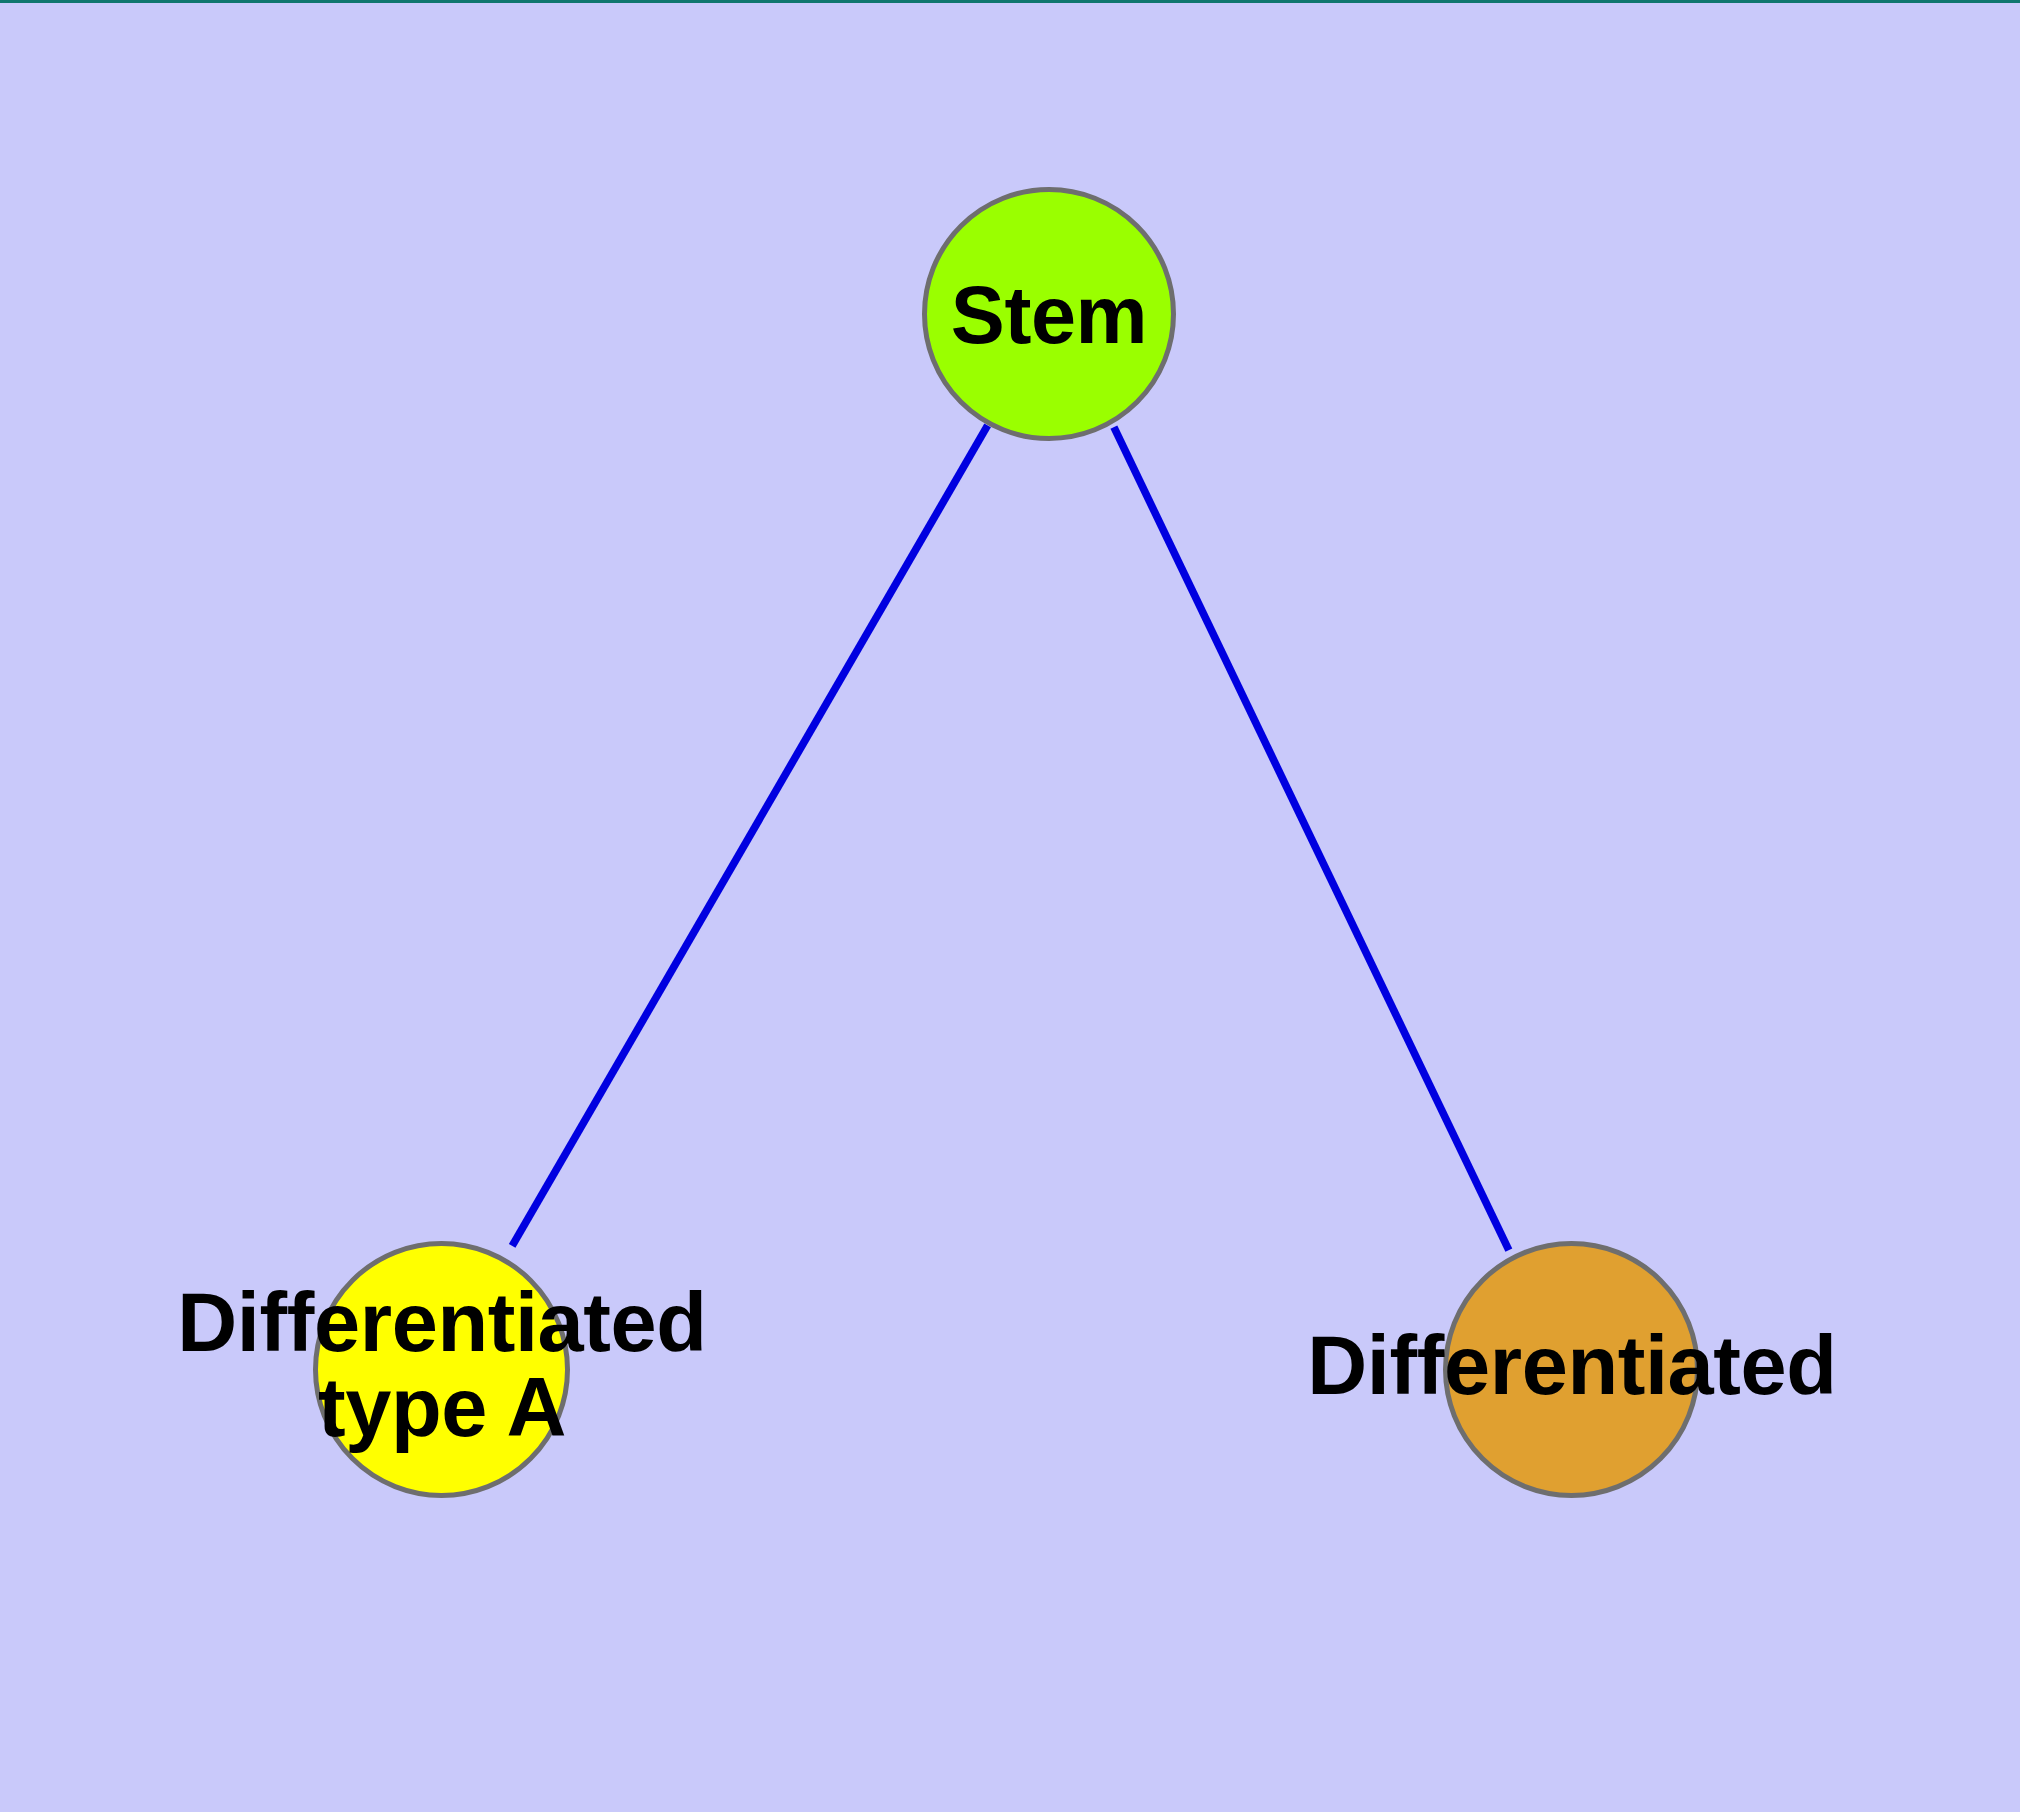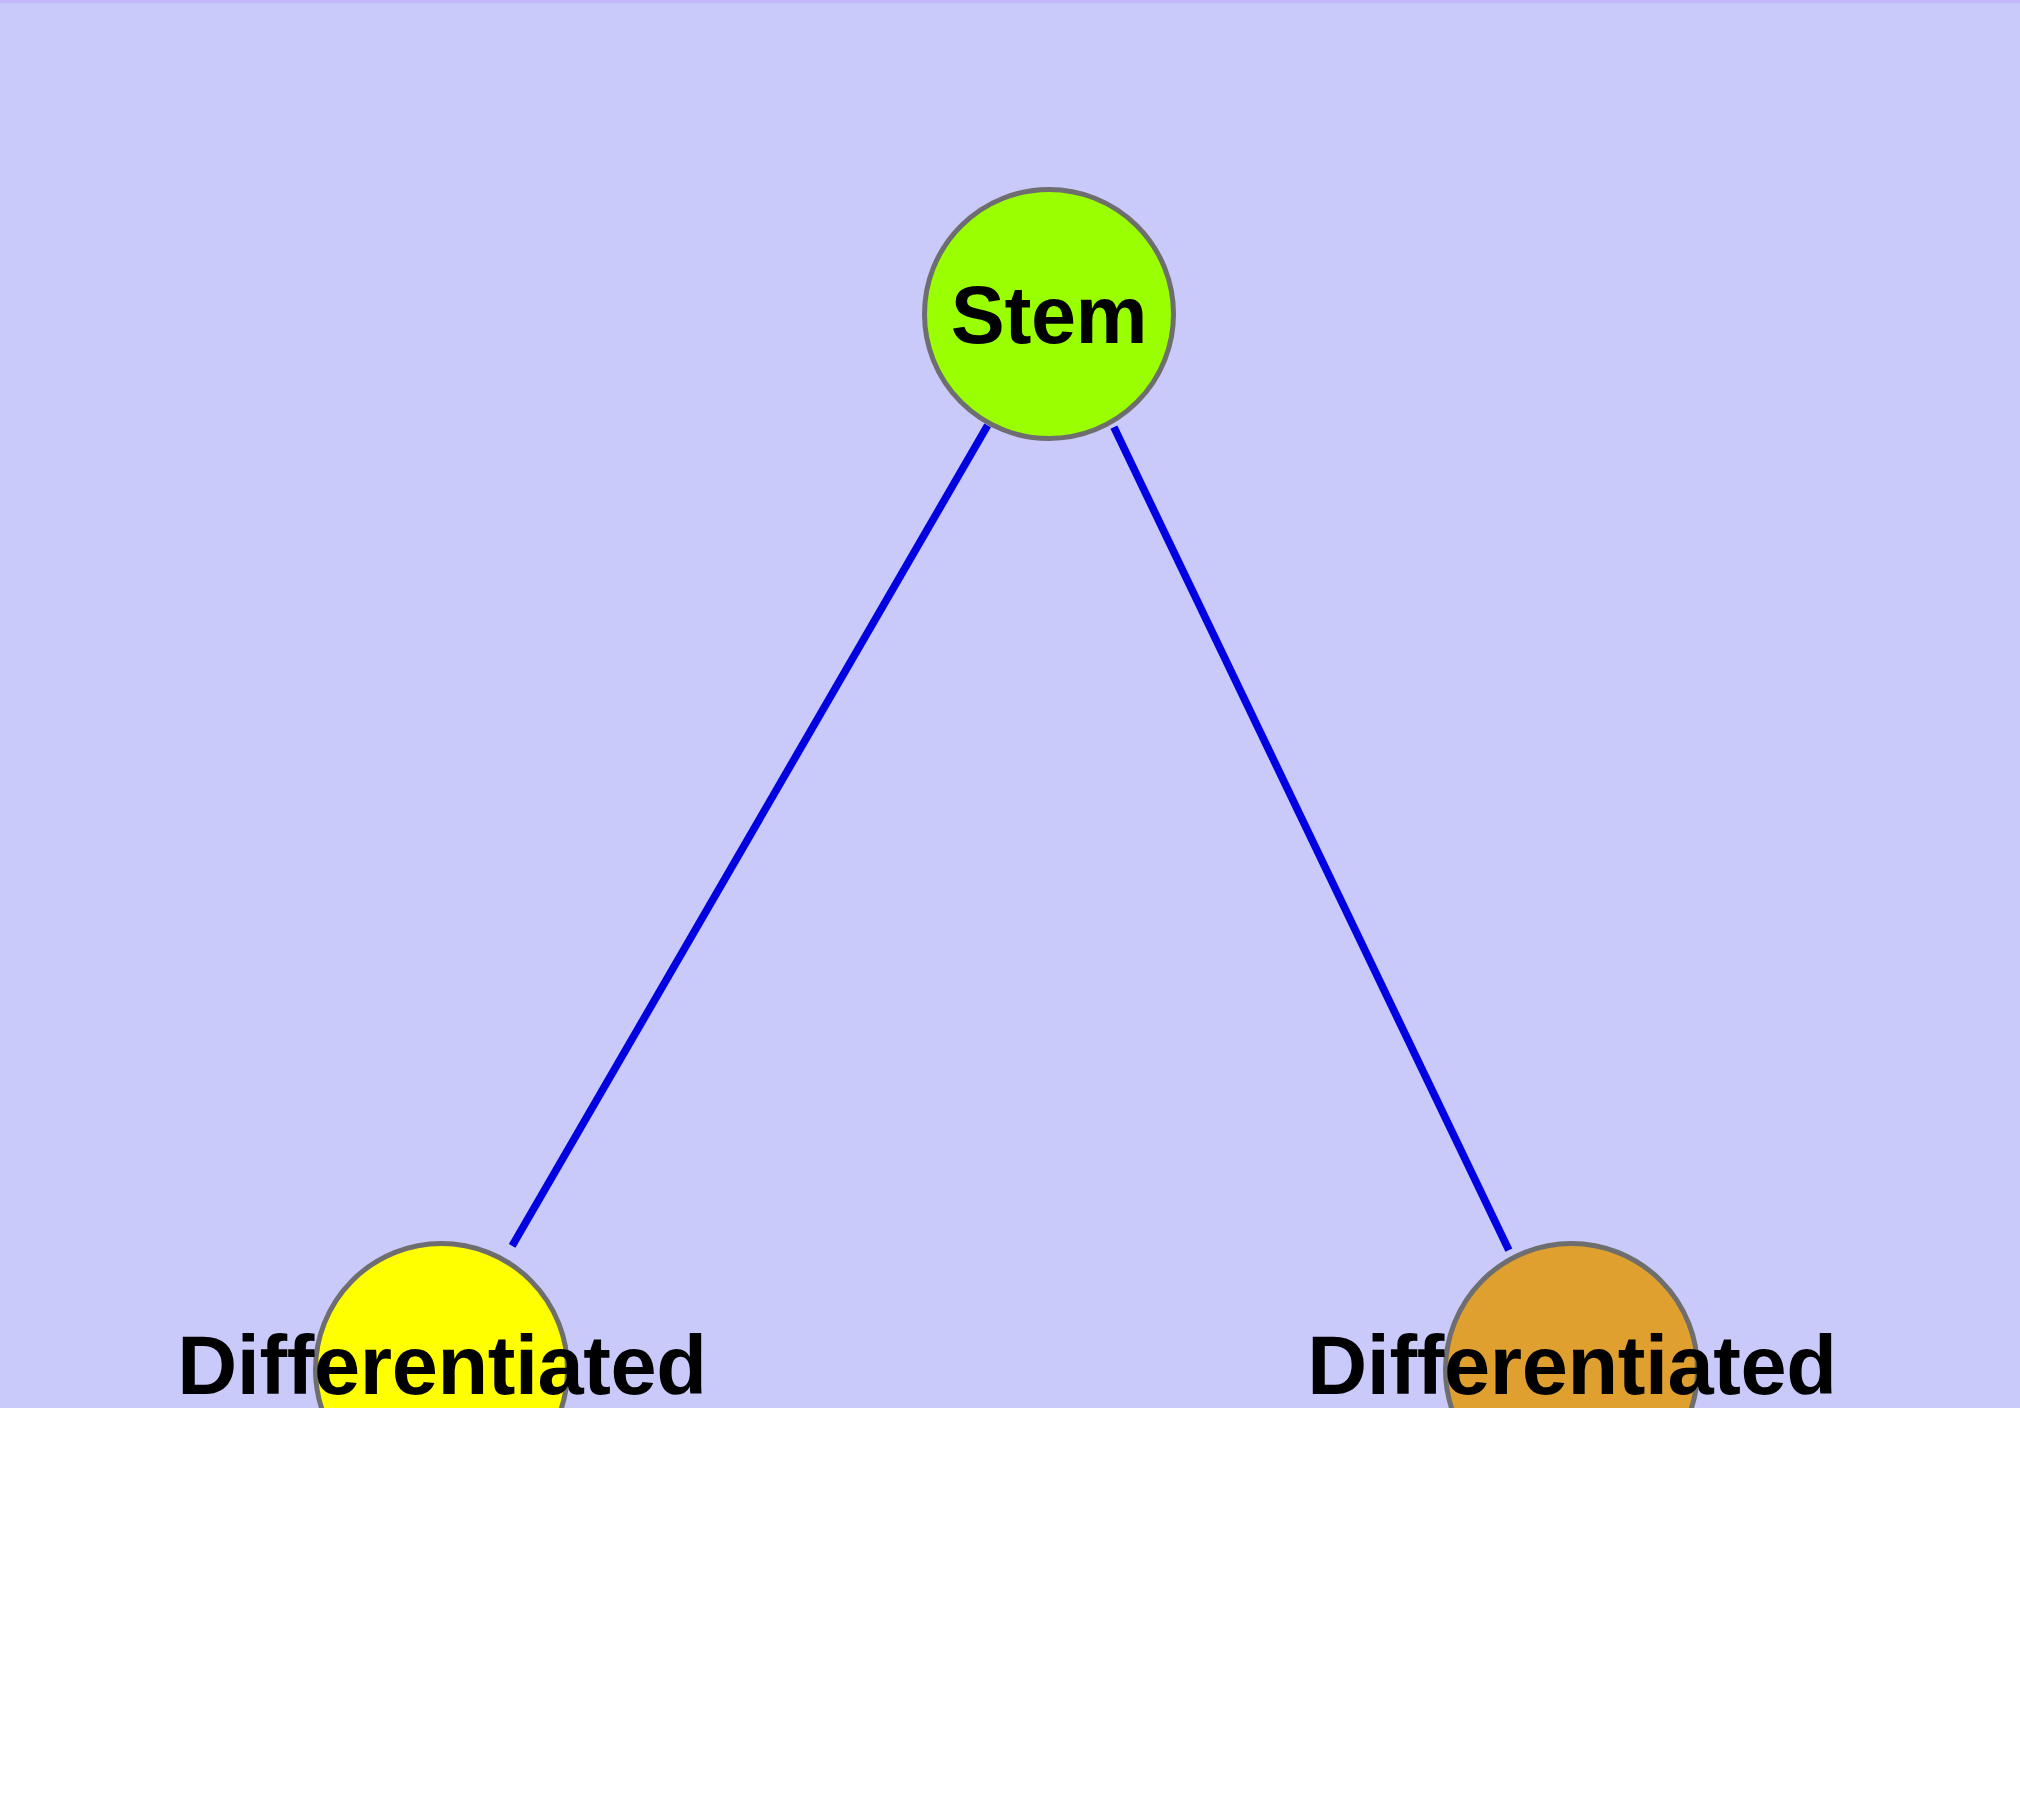--- a/index.html
+++ b/index.html
@@ -3,23 +3,23 @@
 <meta charset="utf-8">
 <style>
   html, body {
     margin: 0;
     padding: 0;
     background: #ffffff;
   }
   #canvas {
     position: relative;
     width: 2021px;
-    height: 1408px;
+    height: 1812px;
     overflow: hidden;
-    background: #c4b5fd;
+    background: #0f766e;
     font-family: "Liberation Sans", "DejaVu Sans", sans-serif;
   }
   #graph-bg {
     position: absolute;
     left: 0;
     top: 2.5px;
     width: 2021px;
     height: 1810px;
     background: #c9c9fa;
   }
@@ -96,20 +96,21 @@
   </svg>
 
   <div class="node" id="node-diff-a"></div>
   <div class="node" id="node-diff-b"></div>
   <div class="node" id="node-stem"></div>
 
   <div class="node-label" id="label-stem">Stem</div>
 
   <div class="node-label" id="label-diff-a">
     <div>Differentiated</div>
+    <div>type A</div>
   </div>
 
   <div class="node-label" id="label-diff-b">
     <div>Differentiated</div>
   </div>
 
 </div>
 
 
 </body></html>

